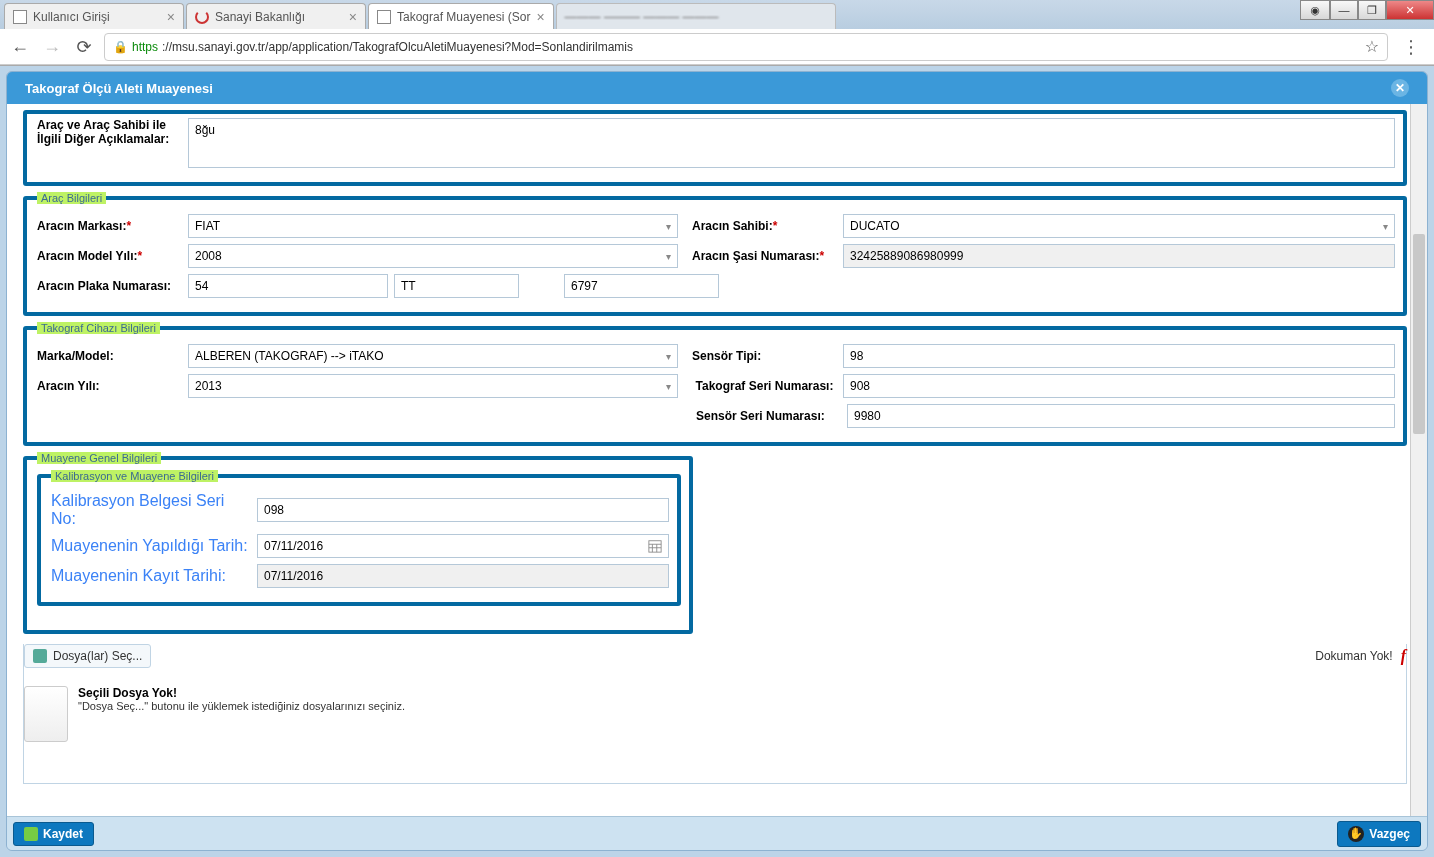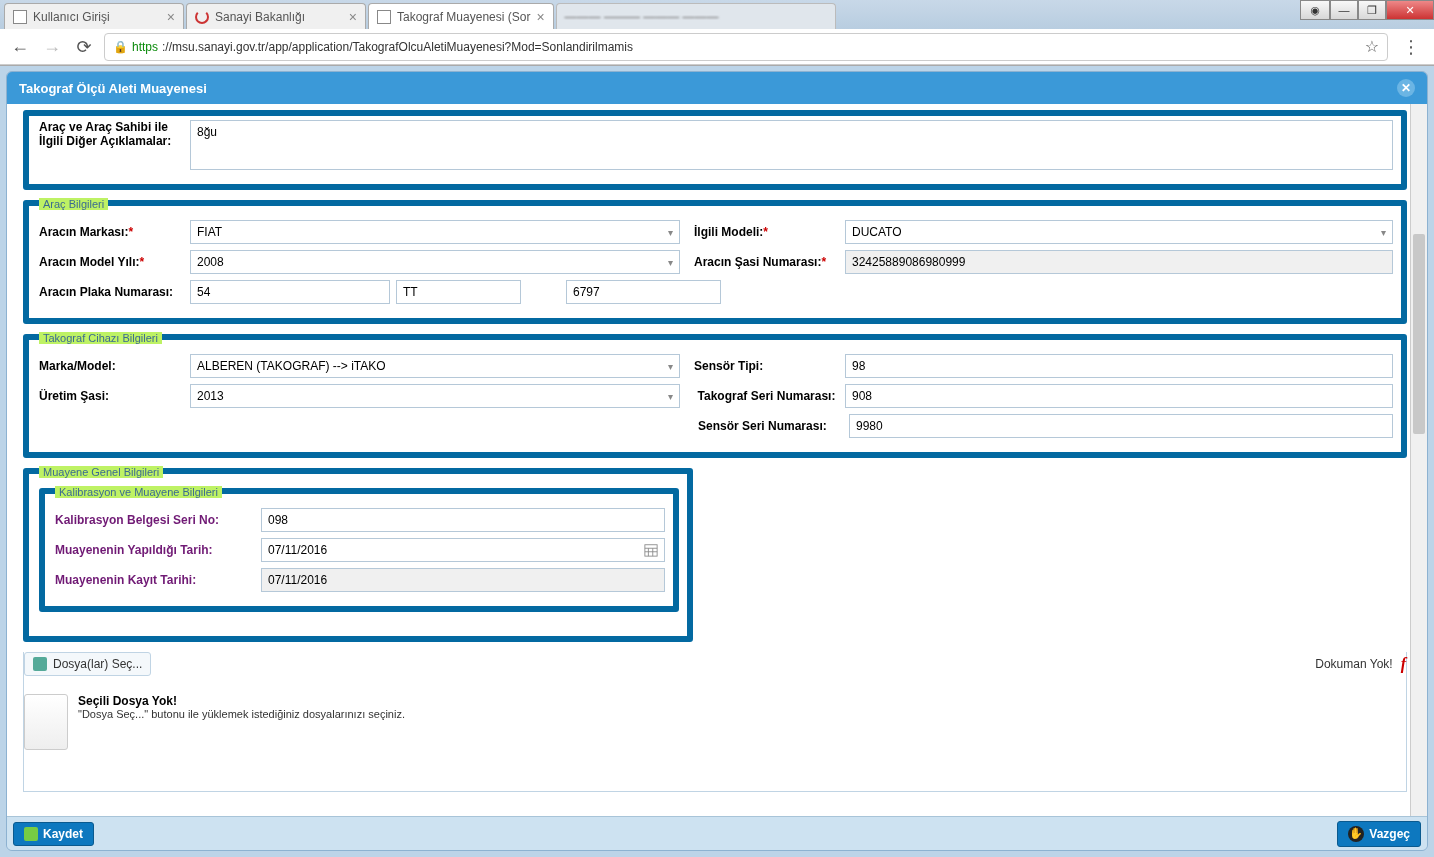--- a/index.html
+++ b/index.html
@@ -27,36 +27,36 @@
 .lock { color:#0a8a0a; font-size:12px; }
 .url-secure { color:#0a8a0a; }
 .url-rest { color:#333; }
 .star { color:#555; font-size:16px; margin-left:auto; }
 .menu-dots { font-size:18px; color:#555; padding:0 6px; }
 
 
 .page-wrap { position:absolute; top:65px; left:0; right:0; bottom:0; padding:6px; }
 .outer-panel { background:#bcd4e8; border:1px solid #8db2d1; width:100%; height:100%; position:relative; border-radius:6px; overflow:hidden; }
 
-.panel-header { background:#3b99d8; height:32px; display:flex; align-items:center; padding:0 12px; color:#fff; font-weight:bold; font-size:13px; }
+.panel-header { background:#3b99d8; height:32px; display:flex; align-items:center; padding:0 18px; color:#fff; font-weight:bold; font-size:13px; }
 .panel-header .close-panel { margin-left:auto; width:18px; height:18px; border-radius:50%; background:#6bb5e4; display:flex; align-items:center; justify-content:center; color:#fff; font-size:12px; cursor:pointer; }
 
 .scroll-area { position:absolute; top:32px; left:0; right:0; bottom:34px; background:#fff; overflow-y:scroll; padding:6px 20px 6px 16px; }
 .vscroll { position:absolute; top:32px; right:0; width:17px; bottom:34px; background:#f0f0f0; border-left:1px solid #ccc; }
 .vscroll-thumb { position:absolute; top:130px; left:2px; width:12px; height:200px; background:#c8c8c8; border-radius:2px; }
 
 
-.fset { border:6px solid #0369a1; border-radius:3px; margin-bottom:10px; padding:14px 8px 8px 10px; position:relative; background:#fff; }
+.fset { border:4px solid #0369a1; border-radius:3px; margin-bottom:10px; padding:14px 8px 8px 10px; position:relative; background:#fff; }
 .fset-title { position:absolute; top:-8px; left:10px; background:#bef264; padding:0 4px; color:#3b6b90; font-size:11px; }
 .fset.noborder-top { padding-top:4px; }
 
 .row { display:flex; align-items:center; margin-bottom:6px; gap:6px; }
 .label { width:145px; color:#000; font-size:12px; font-weight:bold; padding-left:0; }
 .label .req { color:#c00; }
-.label-wide { width:200px; color:#701a75; font-size:12px; font-weight:bold; }
+.label-wide { width:200px; color:#3b82f6; font-size:16px; font-weight:normal; }
 .input, .combo { height:24px; border:1px solid #b5c8d8; background:#fff; padding:0 6px; font-size:12px; display:flex; align-items:center; }
 .input.ro { background:#f0f0f0; }
 .combo { position:relative; }
 .combo::after { content:"▾"; position:absolute; right:6px; color:#888; font-size:10px; }
 .textarea { border:1px solid #b5c8d8; min-height:50px; padding:4px 6px; font-size:12px; flex:1; }
 
 
 .doc-tabs { display:flex; background:#0d78bf; height:28px; align-items:stretch; margin-top:4px; }
 .doc-tab { padding:6px 12px; color:#fff; font-weight:bold; font-size:12px; border-right:1px solid rgba(255,255,255,0.2); cursor:pointer; display:flex; align-items:center; }
 .doc-tab.active { background:#5eb1e4; }
@@ -145,21 +145,21 @@
         </div>
       </div>
 
       <div class="fset">
         <div class="fset-title">Araç Bilgileri</div>
         <div class="row">
           <div class="label"><span>Aracın Markası:</span><span class="req">*</span></div>
           <div class="combo" style="flex:1; max-width:490px;">
               <span>FIAT</span>
             </div>
-          <div class="label" style="width:145px; margin-left:8px;"><span>İlgili Modeli:</span><span class="req">*</span></div>
+          <div class="label" style="width:145px; margin-left:8px;"><span>Aracın Sahibi:</span><span class="req">*</span></div>
           <div class="combo" style="flex:1;">
               <span>DUCATO</span>
             </div>
         </div>
         <div class="row">
           <div class="label"><span>Aracın Model Yılı:</span><span class="req">*</span></div>
           <div class="combo" style="flex:1; max-width:490px;">
               <span>2008</span>
             </div>
           <div class="label" style="width:145px; margin-left:8px;"><span>Aracın Şasi Numarası:</span><span class="req">*</span></div>
@@ -187,21 +187,21 @@
           <div class="label">Marka/Model:</div>
           <div class="combo" style="flex:1; max-width:490px;">
               <span>ALBEREN (TAKOGRAF) --&gt; iTAKO</span>
             </div>
           <div class="label" style="width:145px; margin-left:8px;">Sensör Tipi:</div>
           <div class="input" style="flex:1;">
               <span>98</span>
             </div>
         </div>
         <div class="row">
-          <div class="label">Üretim Şasi:</div>
+          <div class="label">Aracın Yılı:</div>
           <div class="combo" style="flex:1; max-width:490px;">
               <span>2013</span>
             </div>
           <div class="label" style="width:145px; margin-left:8px;text-align:center;">Takograf Seri Numarası:</div>
           <div class="input" style="flex:1;">
               <span>908</span>
             </div>
         </div>
         <div class="row">
           <div style="width:645px;"></div>

